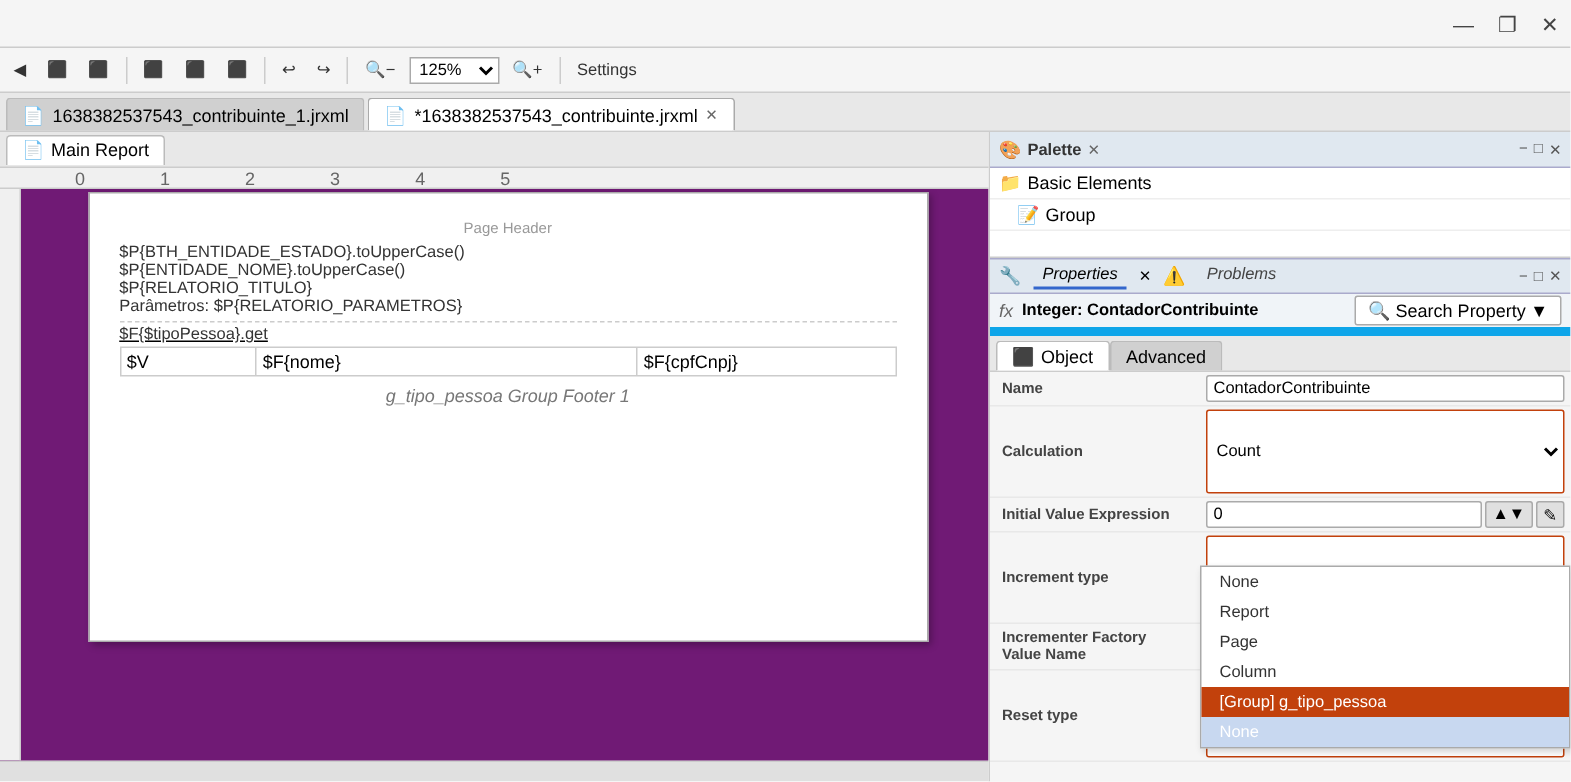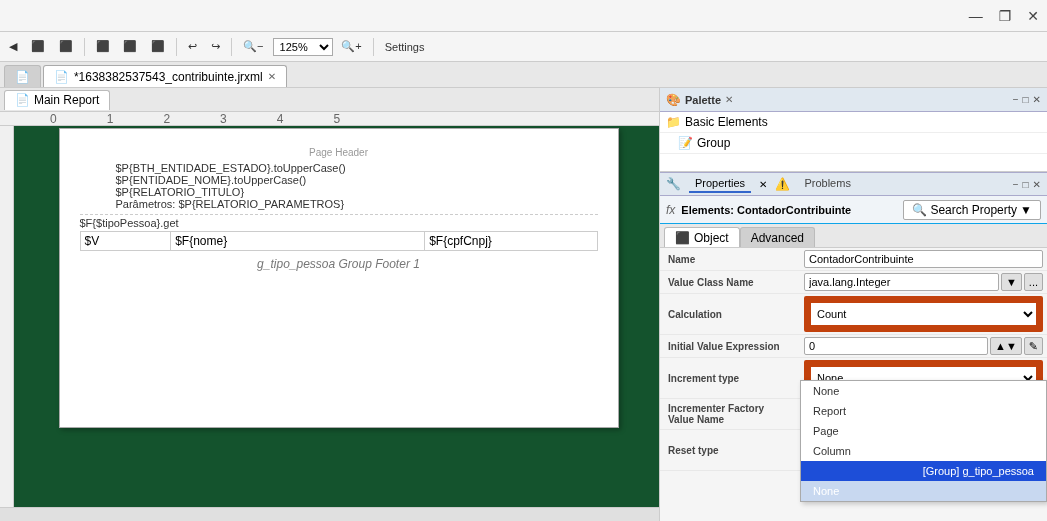--- a/index.html
+++ b/index.html
@@ -125,21 +125,21 @@
       margin: 0 auto;
       width: 560px;
       min-height: 300px;
       border: 1px solid #aaa;
       box-shadow: 2px 2px 5px rgba(0,0,0,0.3);
       padding: 10px 20px;
       position: relative;
     }
     .page-section { border-bottom: 1px dashed #ccc; padding: 4px 0; min-height: 30px; }
     .section-label { font-size: 10px; color: #999; text-align: center; padding: 4px; }
-    .page-text { font-size: 11px; color: #333; margin-left: 36px; }
+    .page-text { font-size: 11px; color: #333; }
     .group-header {
       font-size: 12px; color: #777; text-align: center;
       padding: 6px; font-style: italic;
     }
     .group-footer {
       font-size: 12px; color: #777; text-align: center;
       padding: 6px; font-style: italic;
     }
     .data-row {
       display: flex;
@@ -198,27 +198,28 @@
       display: flex;
       align-items: center;
       justify-content: space-between;
       padding: 0 6px;
     }
     .props-tabs { display: flex; align-items: center; gap: 8px; }
     .props-tab {
       font-size: 11px; cursor: pointer; color: #444;
       padding: 2px 6px;
       border-bottom: 2px solid transparent;
+      font-style: italic;
     }
     .props-tab.active { color: #000; border-bottom-color: #3366cc; }
     .props-controls { display: flex; gap: 4px; }
 
     .variable-header {
       background: #f0f4f8;
-      border-bottom: 1px solid #0ea5e9;
+      border-bottom: 6px solid #0ea5e9;
       height: 28px;
       display: flex;
       align-items: center;
       padding: 0 6px;
       gap: 6px;
     }
     .search-prop-btn {
       margin-left: auto;
       background: #fff;
       border: 1px solid #aaa;
@@ -256,21 +257,21 @@
 
     .props-table { width: 100%; border-collapse: collapse; }
     .props-row { border-bottom: 1px solid #e8e8e8; }
     .props-label { padding: 4px 8px; font-size: 10px; color: #444; width: 140px; vertical-align: middle; font-weight: bold; }
     .props-value { padding: 2px 4px; vertical-align: middle; }
     .props-input {
       width: 100%; border: 1px solid #aaa; padding: 2px 4px;
       font-size: 11px; background: #fff; border-radius: 2px;
     }
     .props-select {
-      width: 100%; border: 7px solid #c2410c; padding: 4px 2px;
+      width: 100%; border: 1px solid #c2410c; padding: 20px 2px;
       font-size: 11px; background: #fff; border-radius: 2px;
       cursor: pointer;
     }
     .props-row-with-btn { display: flex; gap: 2px; }
     .props-expr-input {
       flex: 1; border: 1px solid #aaa; padding: 2px 4px;
       font-size: 11px; background: #fff; border-radius: 2px;
     }
     .props-edit-btn {
       background: #e0e0e0; border: 1px solid #aaa;
@@ -317,21 +318,21 @@
 
     .canvas-wrapper {
       flex: 1;
       overflow: hidden;
       position: relative;
       display: flex;
       flex-direction: column;
     }
     .canvas-inner {
       flex: 1;
-      background: #14532d;
+      background: #701a75;
       overflow: auto;
       position: relative;
       padding-left: 18px;
       padding-top: 2px;
     }
   </style>
 </head>
 <body>
 
 <div class="window-bar">
@@ -363,20 +364,21 @@
     <option>200%</option>
   </select>
   <button class="toolbar-btn">🔍+</button>
   <div class="toolbar-separator"></div>
   <button class="toolbar-btn">Settings</button>
 </div>
 
 <div class="tab-bar">
   <div class="tab">
     <span>📄</span>
+    <span>1638382537543_contribuinte_1.jrxml</span>
   </div>
   <div class="tab active">
     <span>📄</span>
     <span>*1638382537543_contribuinte.jrxml</span>
     <span class="tab-close">✕</span>
   </div>
 </div>
 
 <div class="main-layout">
 
@@ -407,21 +409,21 @@
 
           <div class="page-section">
             <div class="section-label">Page Header</div>
             <div class="page-text">$P{BTH_ENTIDADE_ESTADO}.toUpperCase()</div>
             <div class="page-text">$P{ENTIDADE_NOME}.toUpperCase()</div>
             <div class="page-text">$P{RELATORIO_TITULO}</div>
             <div class="page-text">Parâmetros: $P{RELATORIO_PARAMETROS}</div>
           </div>
 
 
-          <div style="display:flex; align-items:center; gap:4px; padding: 2px 0;">
+          <div style="display:flex; align-items:center; gap:4px; padding: 2px 0; text-decoration: underline;">
             <span style="font-size:11px; color:#333;">$F{$tipoPessoa}.get</span>
           </div>
           <div class="data-row">
             <div class="data-cell">$V</div>
             <div class="data-cell" style="flex:3;">$F{nome}</div>
             <div class="data-cell" style="flex:2;">$F{cpfCnpj}</div>
           </div>
 
           <div class="group-footer">g_tipo_pessoa Group Footer 1</div>
         </div>
@@ -466,21 +468,21 @@
       </div>
       <div class="props-controls">
         <button class="palette-btn">−</button>
         <button class="palette-btn">□</button>
         <button class="palette-btn">✕</button>
       </div>
     </div>
 
     <div class="variable-header">
       <span style="font-size:12px; font-style:italic; color:#666;">fx</span>
-      <span style="font-weight:bold; font-size:11px;">Elements: ContadorContribuinte</span>
+      <span style="font-weight:bold; font-size:11px;">Integer: ContadorContribuinte</span>
       <button class="search-prop-btn">
         <span>🔍</span>
         <span>Search Property</span>
         <span>▼</span>
       </button>
     </div>
 
     <div class="obj-adv-tabs">
       <div class="obj-tab active">
         <span>⬛</span>
@@ -495,30 +497,20 @@
       <table class="props-table">
         <tbody>
 
           <tr class="props-row">
             <td class="props-label">Name</td>
             <td class="props-value">
               <input class="props-input" value="ContadorContribuinte" style="">
             </td>
           </tr>
 
-          <tr class="props-row">
-            <td class="props-label">Value Class Name</td>
-            <td class="props-value">
-              <div class="props-row-with-btn">
-                <input class="props-expr-input" value="java.lang.Integer" style="flex: 1 1 0%;">
-                <button class="props-edit-btn">▼</button>
-                <button class="props-edit-btn">...</button>
-              </div>
-            </td>
-          </tr>
 
           <tr class="props-row">
             <td class="props-label">Calculation</td>
             <td class="props-value">
               <select class="props-select">
                 <option selected="">Count</option>
               </select>
             </td>
           </tr>
 
@@ -543,21 +535,21 @@
                 <option>Page</option>
                 <option>Column</option>
                 <option>[Group] g_tipo_pessoa</option>
               </select>
               
               <div class="dropdown-overlay" style="top:22px; left:0; right:0;">
                 <div class="dropdown-item">None</div>
                 <div class="dropdown-item">Report</div>
                 <div class="dropdown-item">Page</div>
                 <div class="dropdown-item">Column</div>
-                <div class="dropdown-item highlighted" style="background:#1d4ed8; color:#fff;text-align:right;">[Group] g_tipo_pessoa</div>
+                <div class="dropdown-item highlighted" style="background:#c2410c; color:#fff;">[Group] g_tipo_pessoa</div>
                 <div class="dropdown-item selected" style="background:#c8d8f0;">None</div>
               </div>
             </td>
           </tr>
 
           <tr class="props-row">
             <td class="props-label">Incrementer Factory Value Name</td>
             <td class="props-value">
               <div class="props-row-with-btn">
                 <input class="props-expr-input" value="" style="">

